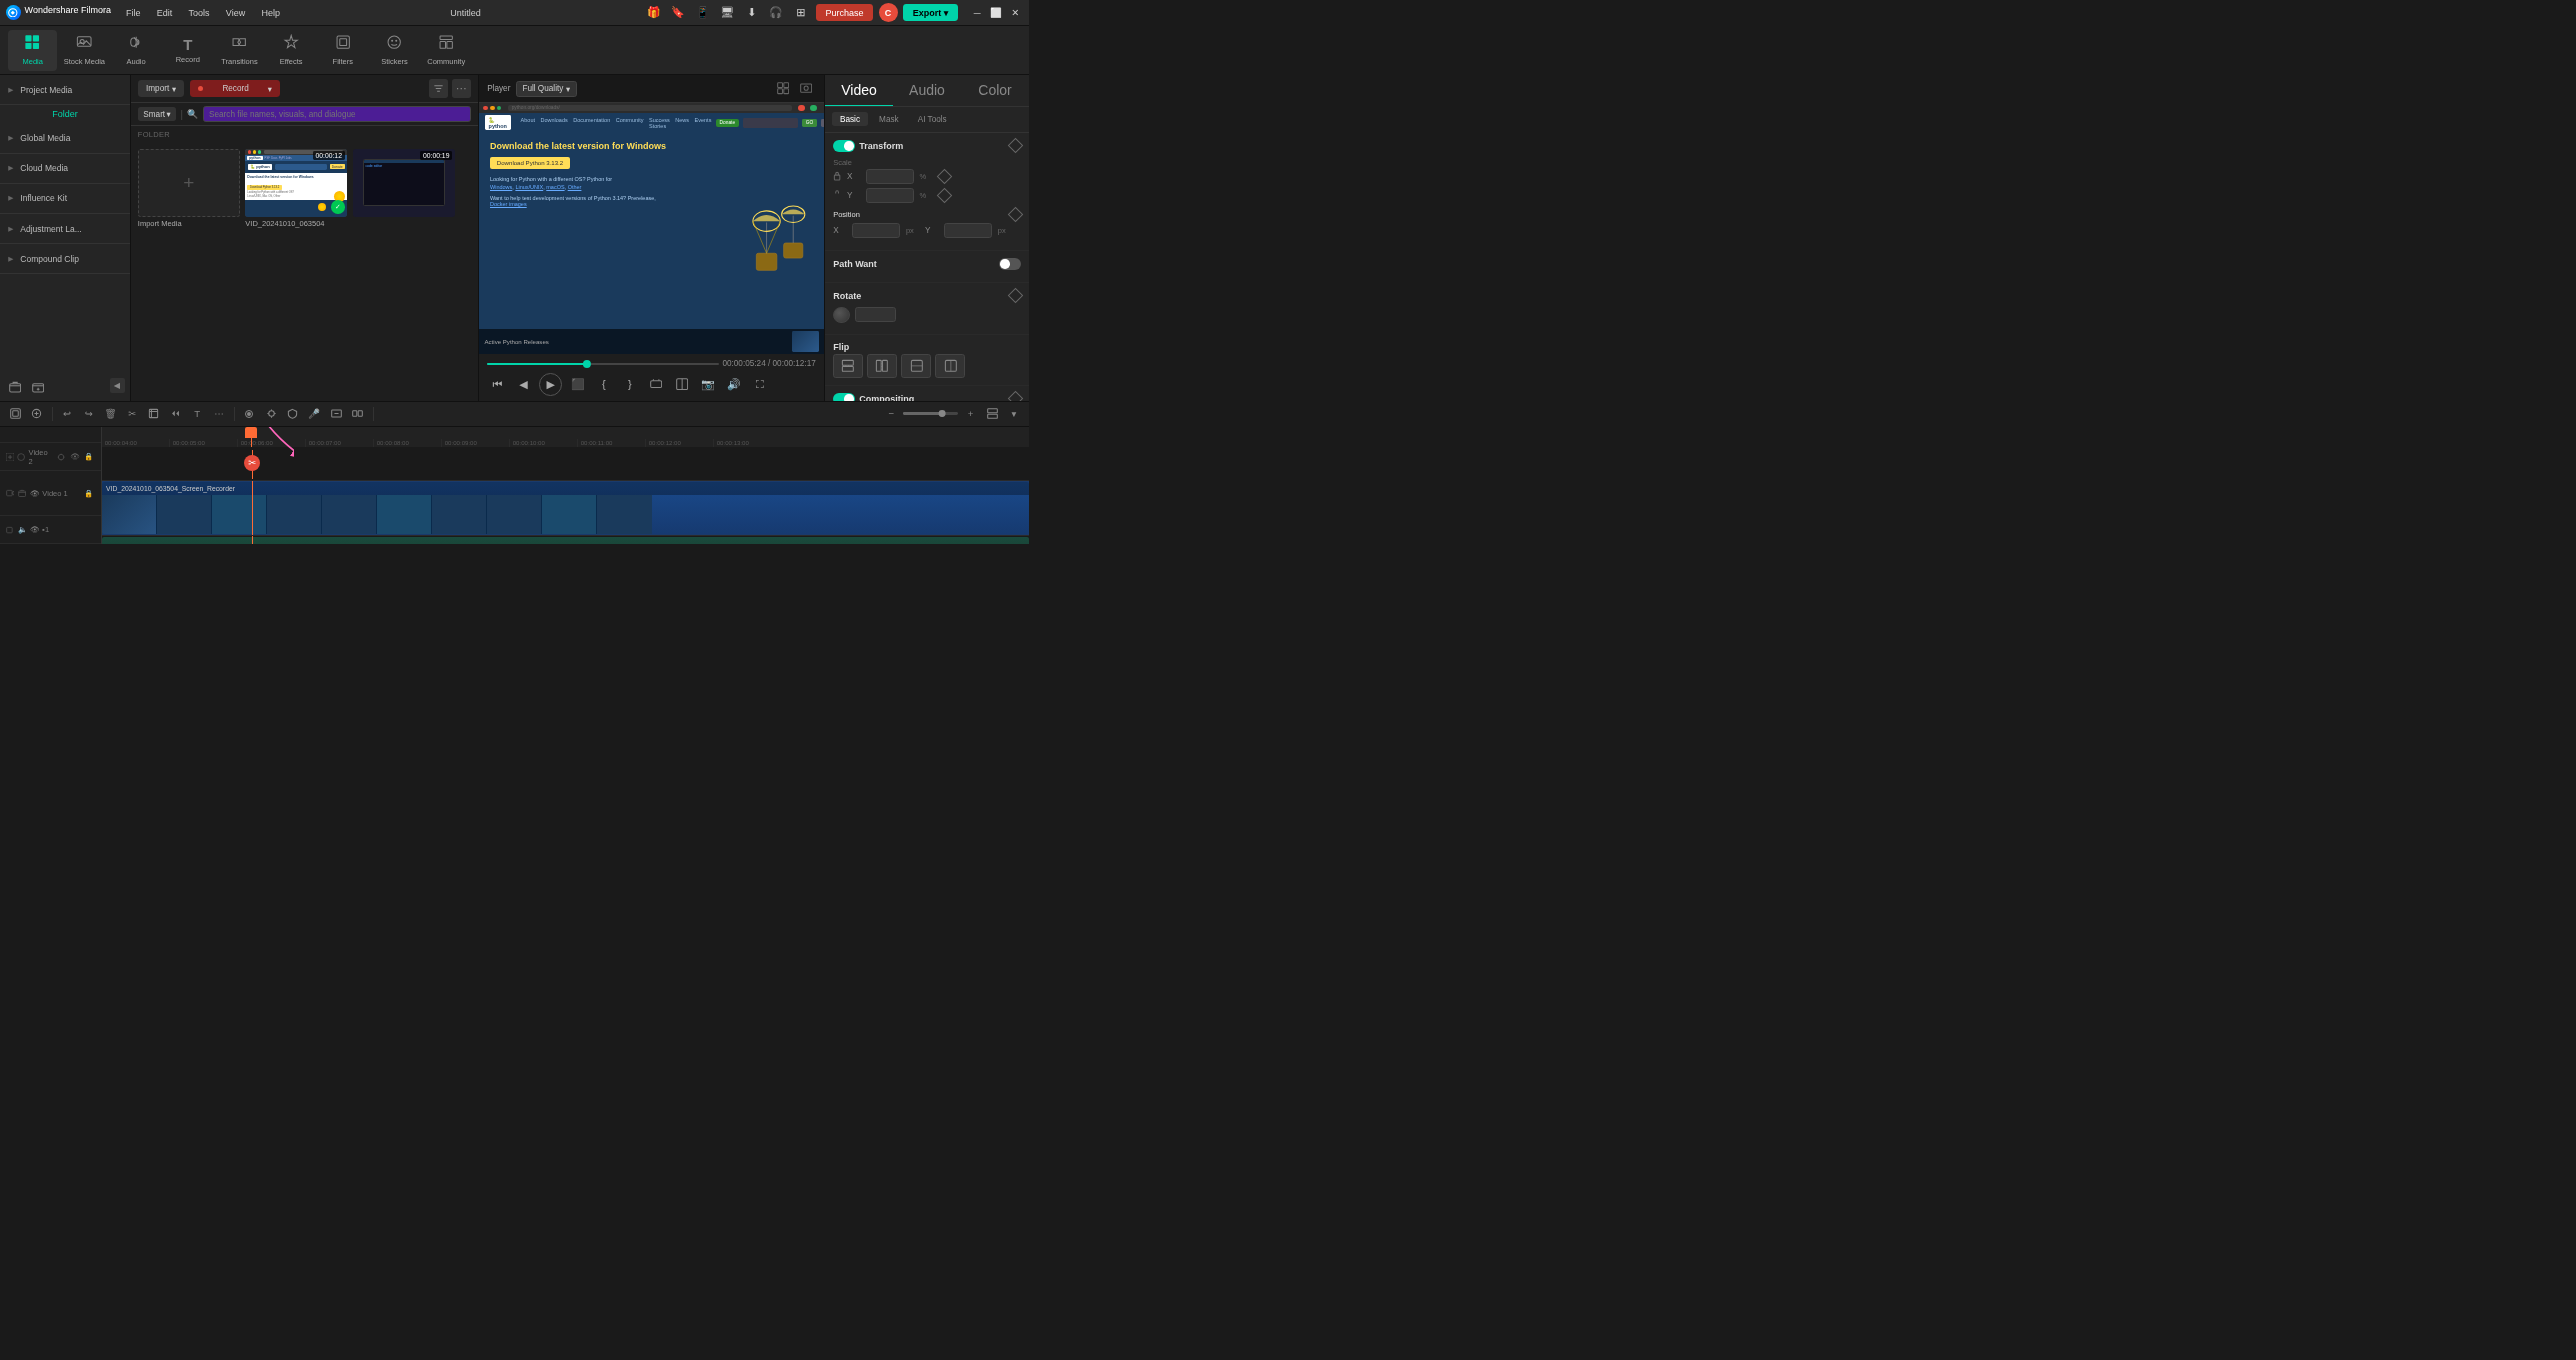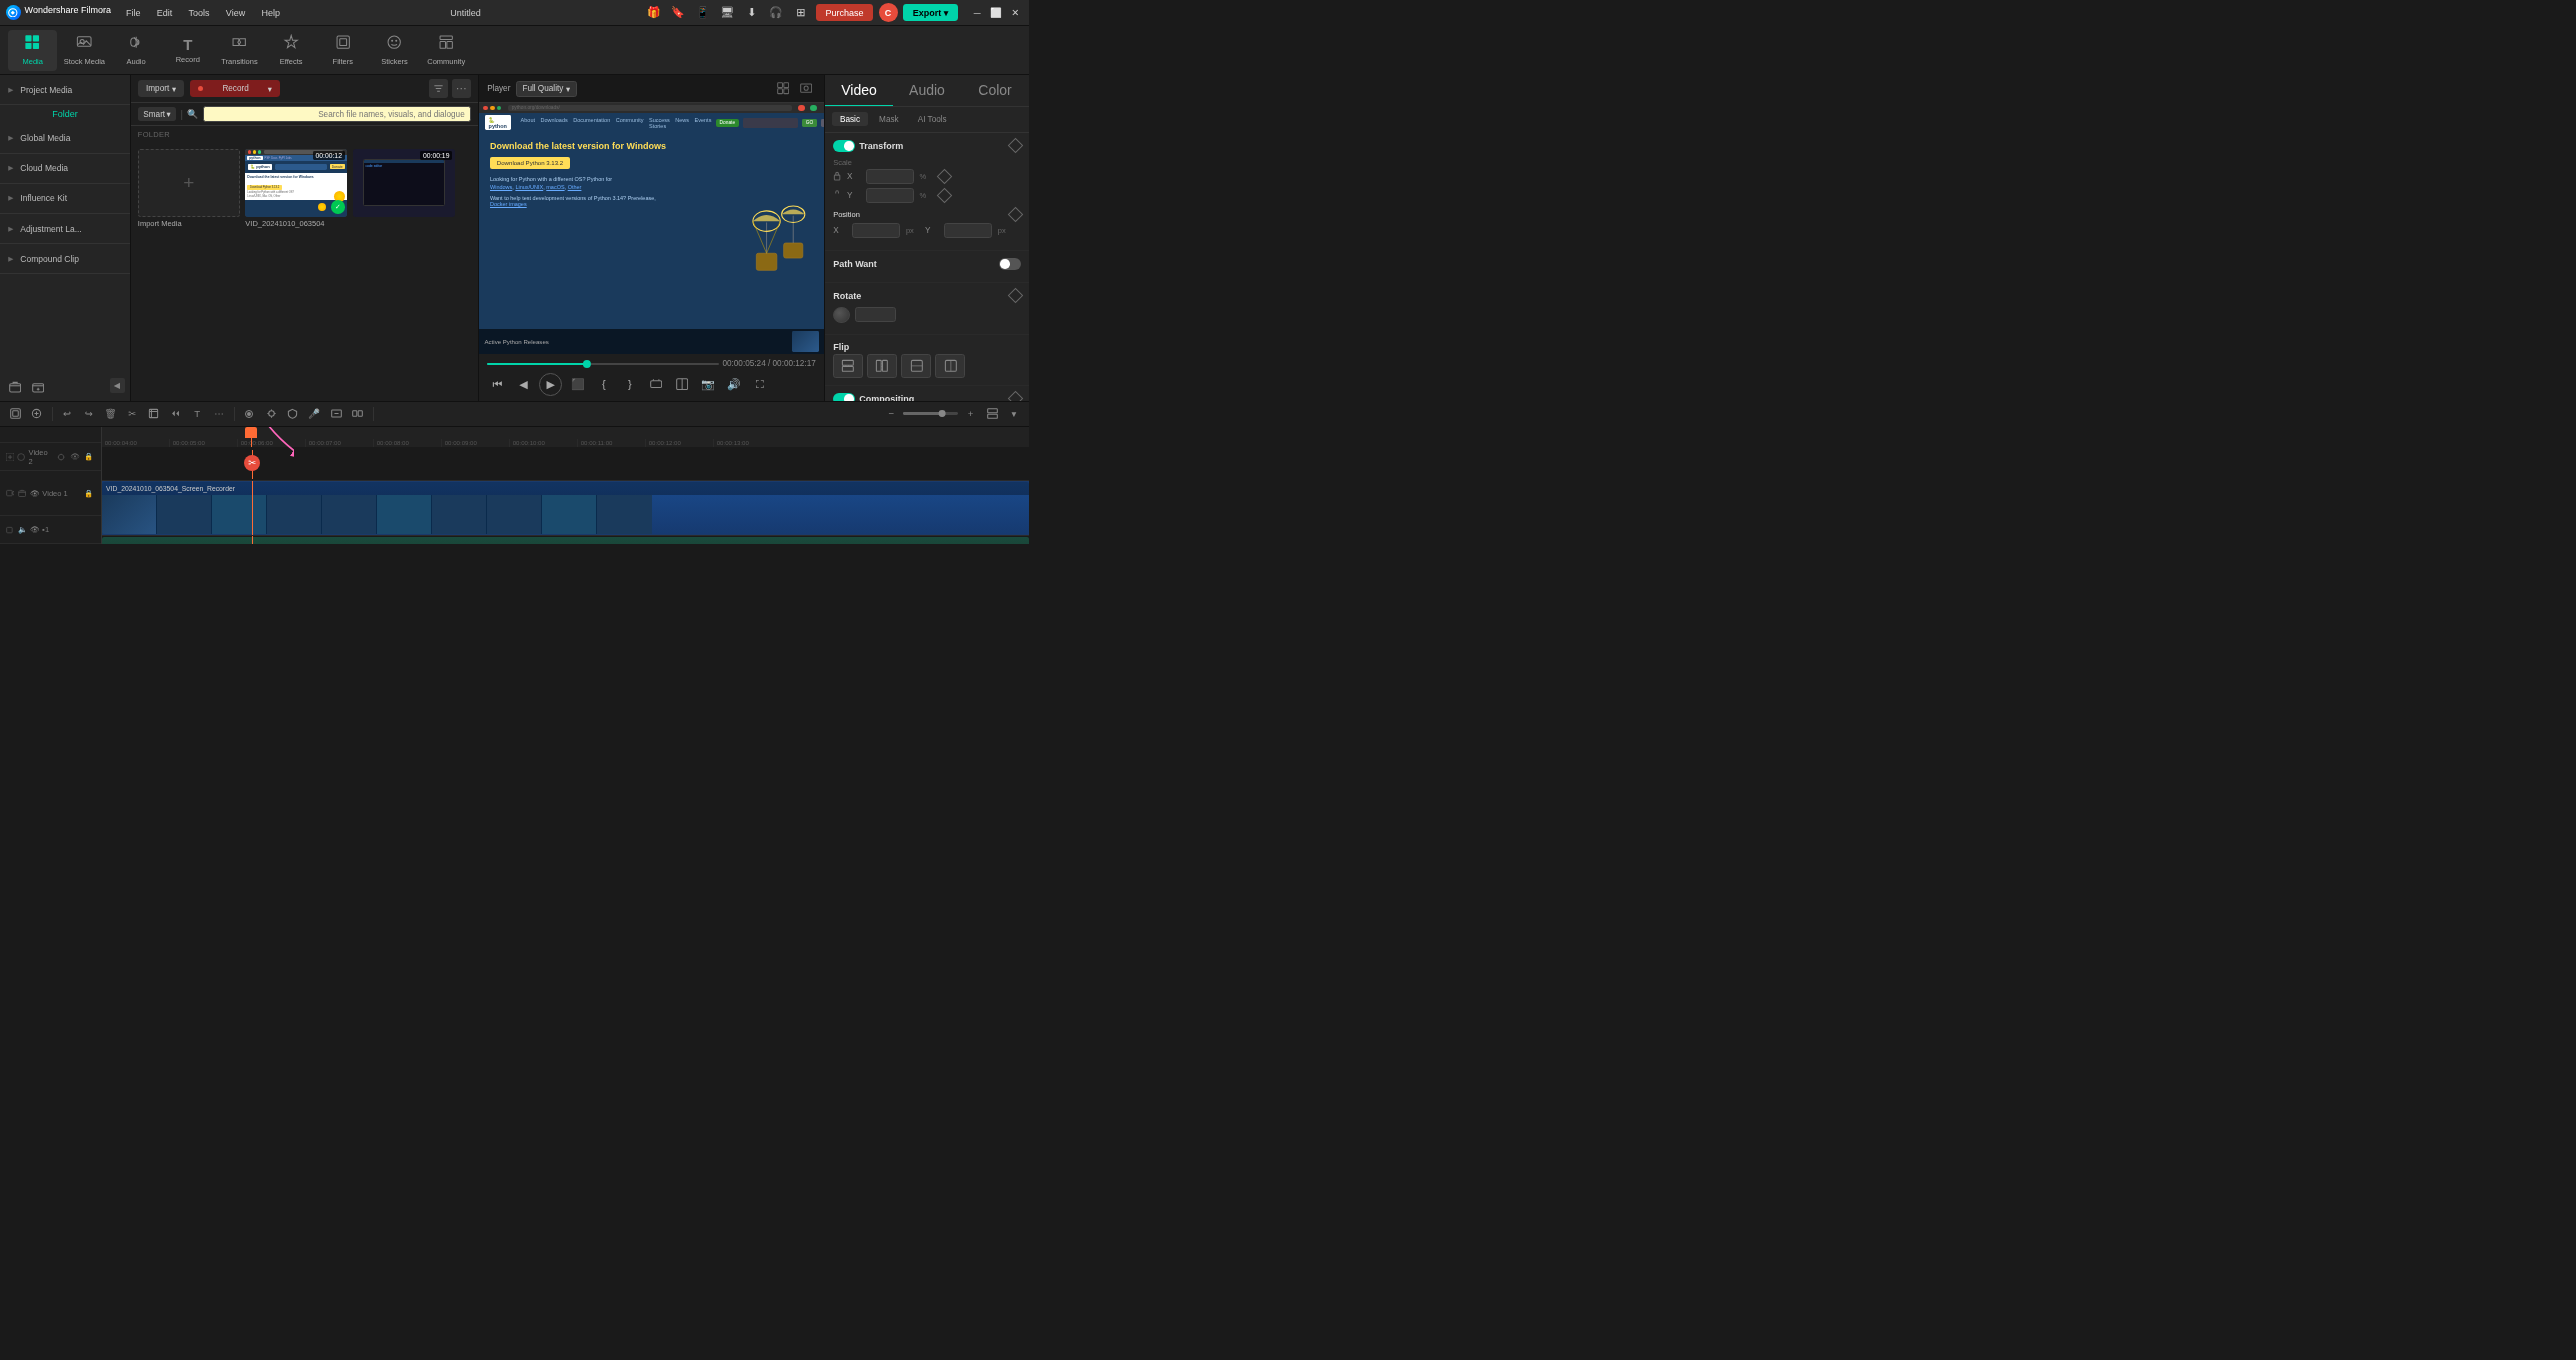--- a/index.html
+++ b/index.html
@@ -309,28 +309,27 @@
       padding: 2px 5.5px;
       border-radius: 2.7px;
       font-size: 8.2px;
       cursor: pointer;
       display: flex;
       align-items: center;
       gap: 1.4px;
     }
     .search-input {
       flex: 1;
-      background: #fef9c3;
+      background: #4c1d95;
       border: 0.7px solid #444;
       border-radius: 2.7px;
       color: #888;
       padding: 2.7px 5.5px;
       font-size: 8.2px;
       outline: none;
-      text-align: right;
     }
     .folder-header {
       padding: 4.1px 6.8px;
       font-size: 7.5px;
       color: #666;
       letter-spacing: 0.3px;
       text-transform: uppercase;
     }
     .media-grid {
       display: flex;

